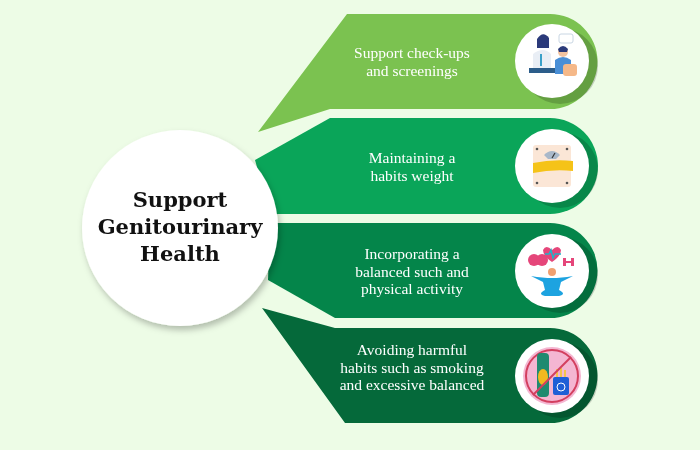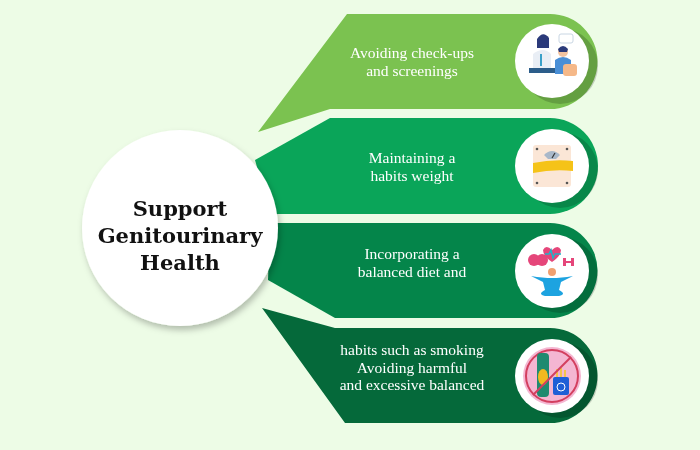--- a/index.html
+++ b/index.html
@@ -1,19 +1,19 @@
 <!DOCTYPE html>
 <html><head>
 <meta charset="utf-8">
 <style>
   html, body { margin:0; padding:0; }
   body { width:700px; height:450px; background:#EDFCE6; position:relative; overflow:hidden; font-family:"DejaVu Serif", serif; }
   svg.shapes { position:absolute; left:0; top:0; width:700px; height:450px; }
   .band-text { position:absolute; color:#FFFFFF; font-family:"Liberation Serif", "DejaVu Serif", serif; font-size:15.5px; line-height:17.5px; text-align:center; width:200px; }
-  .hub-title { position:absolute; left:82px; top:137px; width:196px; height:196px; display:flex; align-items:center; justify-content:center; flex-direction:column; text-align:center; font-family:"DejaVu Serif", serif; font-weight:bold; font-size:21px; line-height:27px; color:#111111; }
+  .hub-title { position:absolute; left:82px; top:128px; width:196px; height:196px; display:flex; align-items:center; justify-content:center; flex-direction:column; text-align:center; font-family:"DejaVu Serif", serif; font-weight:bold; font-size:21px; line-height:27px; color:#111111; }
   .icon-wrap { position:absolute; width:74px; height:74px; border-radius:50%; background:#fff; }
   .icon-wrap svg { width:74px; height:74px; }
 </style>
 </head>
 <body>
 
 <svg class="shapes" viewBox="0 0 700 450">
   <defs>
     <filter id="sh" x="-20%" y="-20%" width="140%" height="150%">
       <feDropShadow dx="2" dy="4" stdDeviation="3" flood-color="#000" flood-opacity="0.25"></feDropShadow>
@@ -39,34 +39,35 @@
   <circle cx="180" cy="228" r="98" fill="#FFFFFF" filter="url(#sh)"></circle>
 </svg>
 
 <div class="hub-title">
   <div>Support</div>
   <div>Genitourinary</div>
   <div>Health</div>
 </div>
 
 <div class="band-text" style="left:312px; top:44px;">
-  <div>Avoiding check-ups</div>
+  <div>Support check-ups</div>
   <div>and screenings</div>
 </div>
 <div class="band-text" style="left:312px; top:149px;">
   <div>Maintaining a</div>
   <div>habits weight</div>
 </div>
 <div class="band-text" style="left:312px; top:245px;">
   <div>Incorporating a</div>
-  <div>balanced diet and</div>
+  <div>balanced such and</div>
+  <div>physical activity</div>
 </div>
 <div class="band-text" style="left:312px; top:341px;">
+  <div>Avoiding harmful</div>
   <div>habits such as smoking</div>
-  <div>Avoiding harmful</div>
   <div>and excessive balanced</div>
 </div>
 
 <div class="icon-wrap" style="left:515px; top:24px;">
   <svg viewBox="0 0 74 74">
     <rect x="44" y="10" width="14" height="9" rx="2" fill="#fff" stroke="#c9d6e3" stroke-width="1"></rect>
     <circle cx="28" cy="17" r="5" fill="#f2c3a0"></circle>
     <path d="M22,15 Q28,6 34,14 L34,24 L22,24 Z" fill="#2b3a7a"></path>
     <path d="M18,30 Q28,22 36,30 L36,46 L18,46 Z" fill="#e9eef5"></path>
     <path d="M26,30 L26,42" stroke="#3aa0c8" stroke-width="2"></path>

